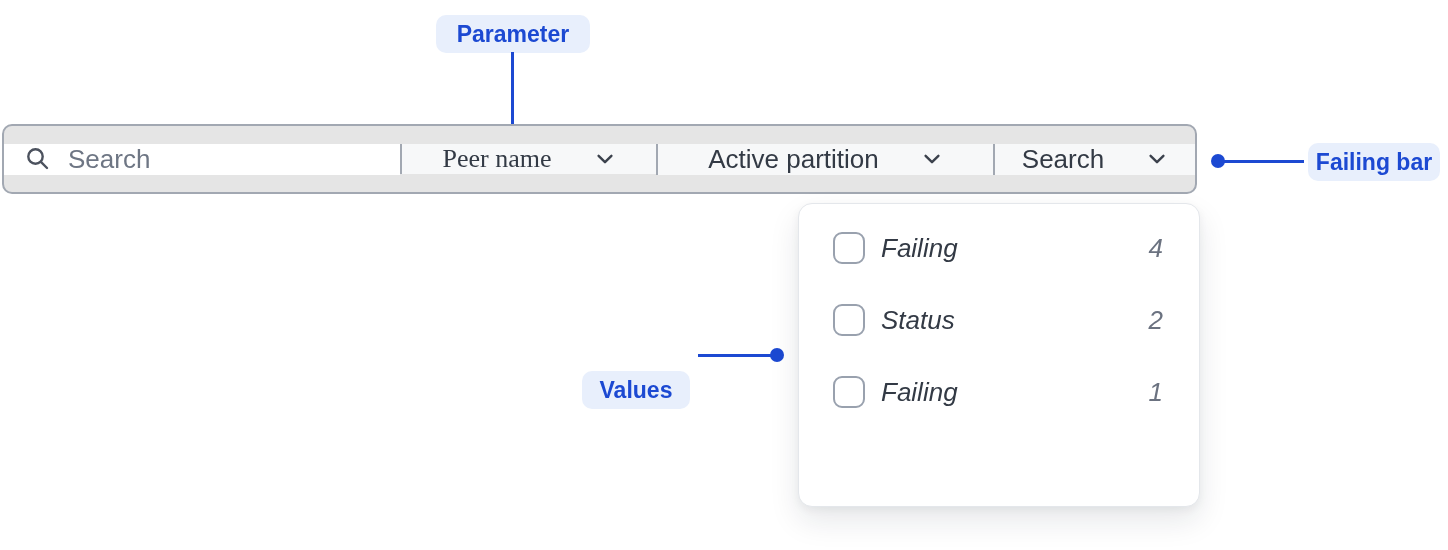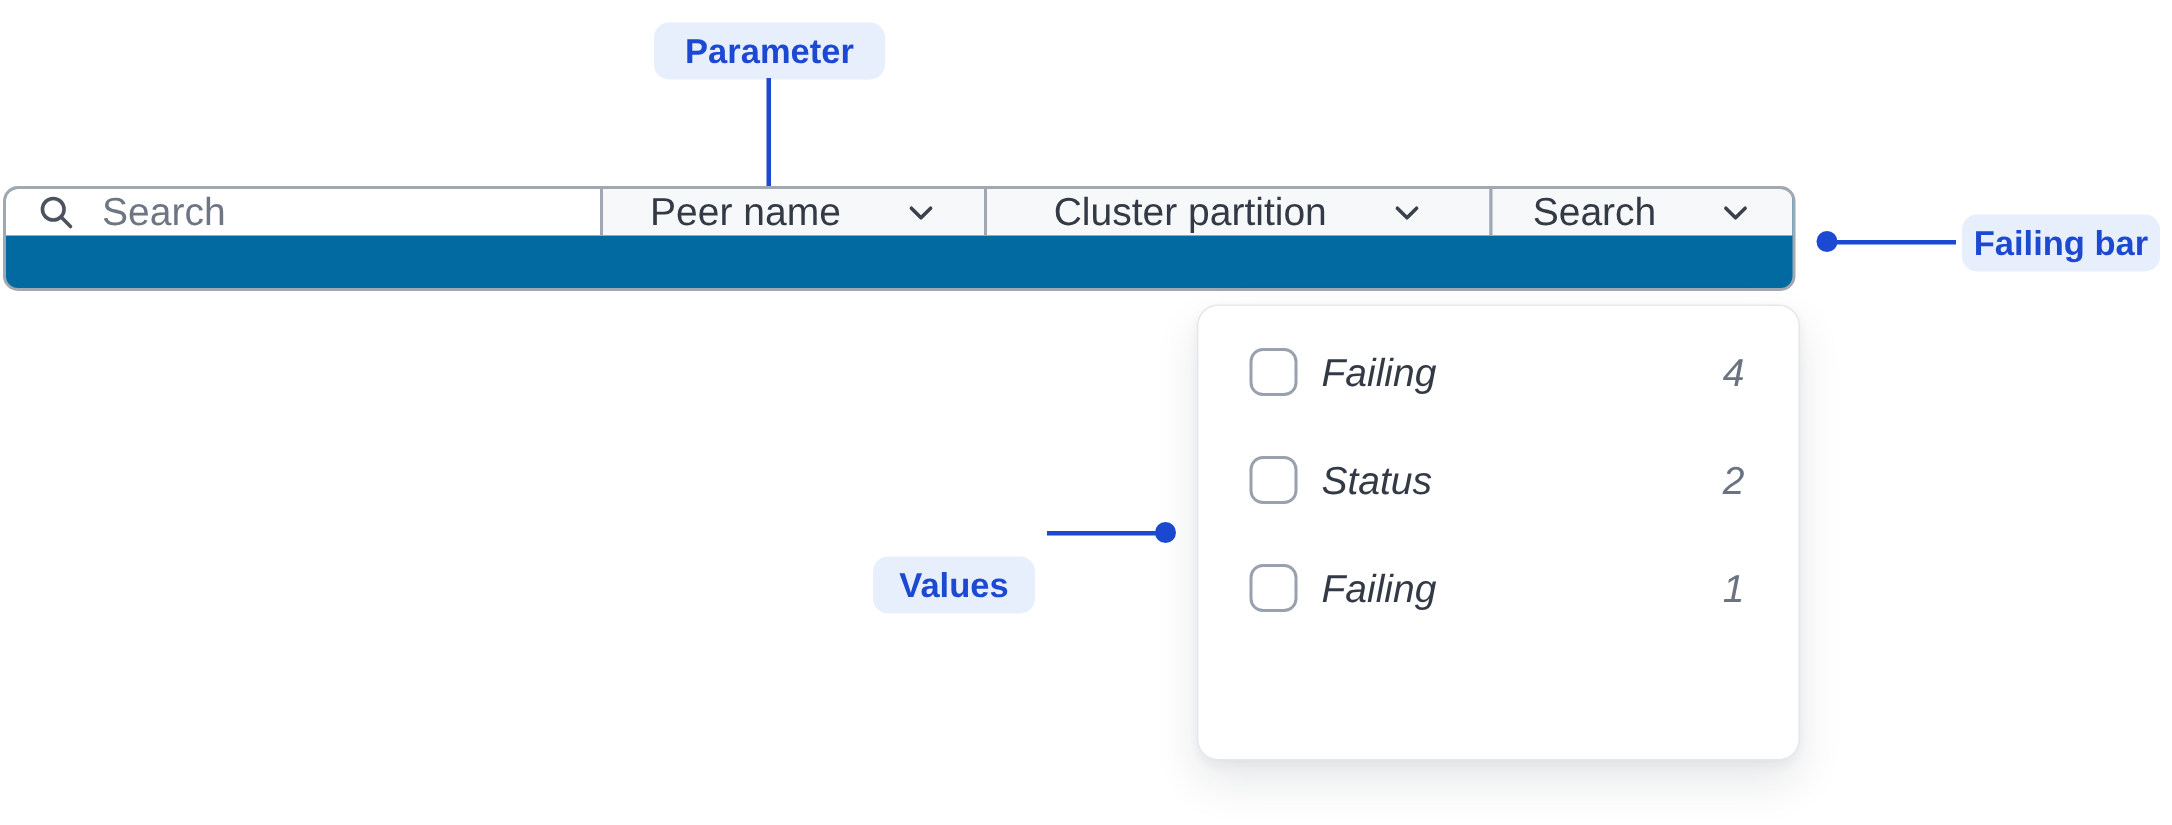--- a/index.html
+++ b/index.html
@@ -58,23 +58,23 @@
   
   .filter-bar {
     position: absolute;
     left: 2px;
     top: 124px;
     width: 1195px;
     height: 70px;
     box-sizing: border-box;
     border: 2px solid #a2a8b2;
     border-radius: 10px;
-    background: #0369a1;
-    display: flex;
-    align-items: flex-start;
+    background: #e5e5e5;
+    display: flex;
+    align-items: center;
     overflow: hidden;
   }
   .search-section {
     flex: 1 1 auto;
     display: flex;
     align-items: center;
     padding-left: 21px;
     background: #ffffff;
     min-width: 0;
   }
@@ -108,21 +108,21 @@
     gap: 42px;
     border: none;
     border-left: 2px solid #a2a8b2;
     background: #f7f8f9;
     font-family: "Liberation Sans", "DejaVu Sans", sans-serif;
     font-size: 26px;
     color: #333a45;
     cursor: pointer;
     padding: 0;
   }
-  .dropdown-peer    { width: 256px; }
+  .dropdown-peer    { width: 256px; font-family: Liberation Serif, serif; }
   .dropdown-cluster { width: 337px; }
   .dropdown-status  { width: 202px; }
   .chevron-icon { width: 22px; height: 22px; flex: 0 0 auto; }
 
   
   .dropdown-panel {
     position: absolute;
     left: 798px;
     top: 203px;
     width: 402px;
@@ -192,21 +192,21 @@
     </div>
 
     <button class="dropdown-btn dropdown-peer">
       <span>Peer name</span>
       <svg class="chevron-icon" viewBox="0 0 24 24" fill="none">
         <path d="M5 8.5 L12 15.5 L19 8.5" stroke="#3b414c" stroke-width="2.6" stroke-linecap="round" stroke-linejoin="round"></path>
       </svg>
     </button>
 
     <button class="dropdown-btn dropdown-cluster">
-      <span>Cluster partition</span>
+      <span>Active partition</span>
       <svg class="chevron-icon" viewBox="0 0 24 24" fill="none">
         <path d="M5 8.5 L12 15.5 L19 8.5" stroke="#3b414c" stroke-width="2.6" stroke-linecap="round" stroke-linejoin="round"></path>
       </svg>
     </button>
 
     <button class="dropdown-btn dropdown-status">
       <span>Search</span>
       <svg class="chevron-icon" viewBox="0 0 24 24" fill="none">
         <path d="M5 8.5 L12 15.5 L19 8.5" stroke="#3b414c" stroke-width="2.6" stroke-linecap="round" stroke-linejoin="round"></path>
       </svg>

